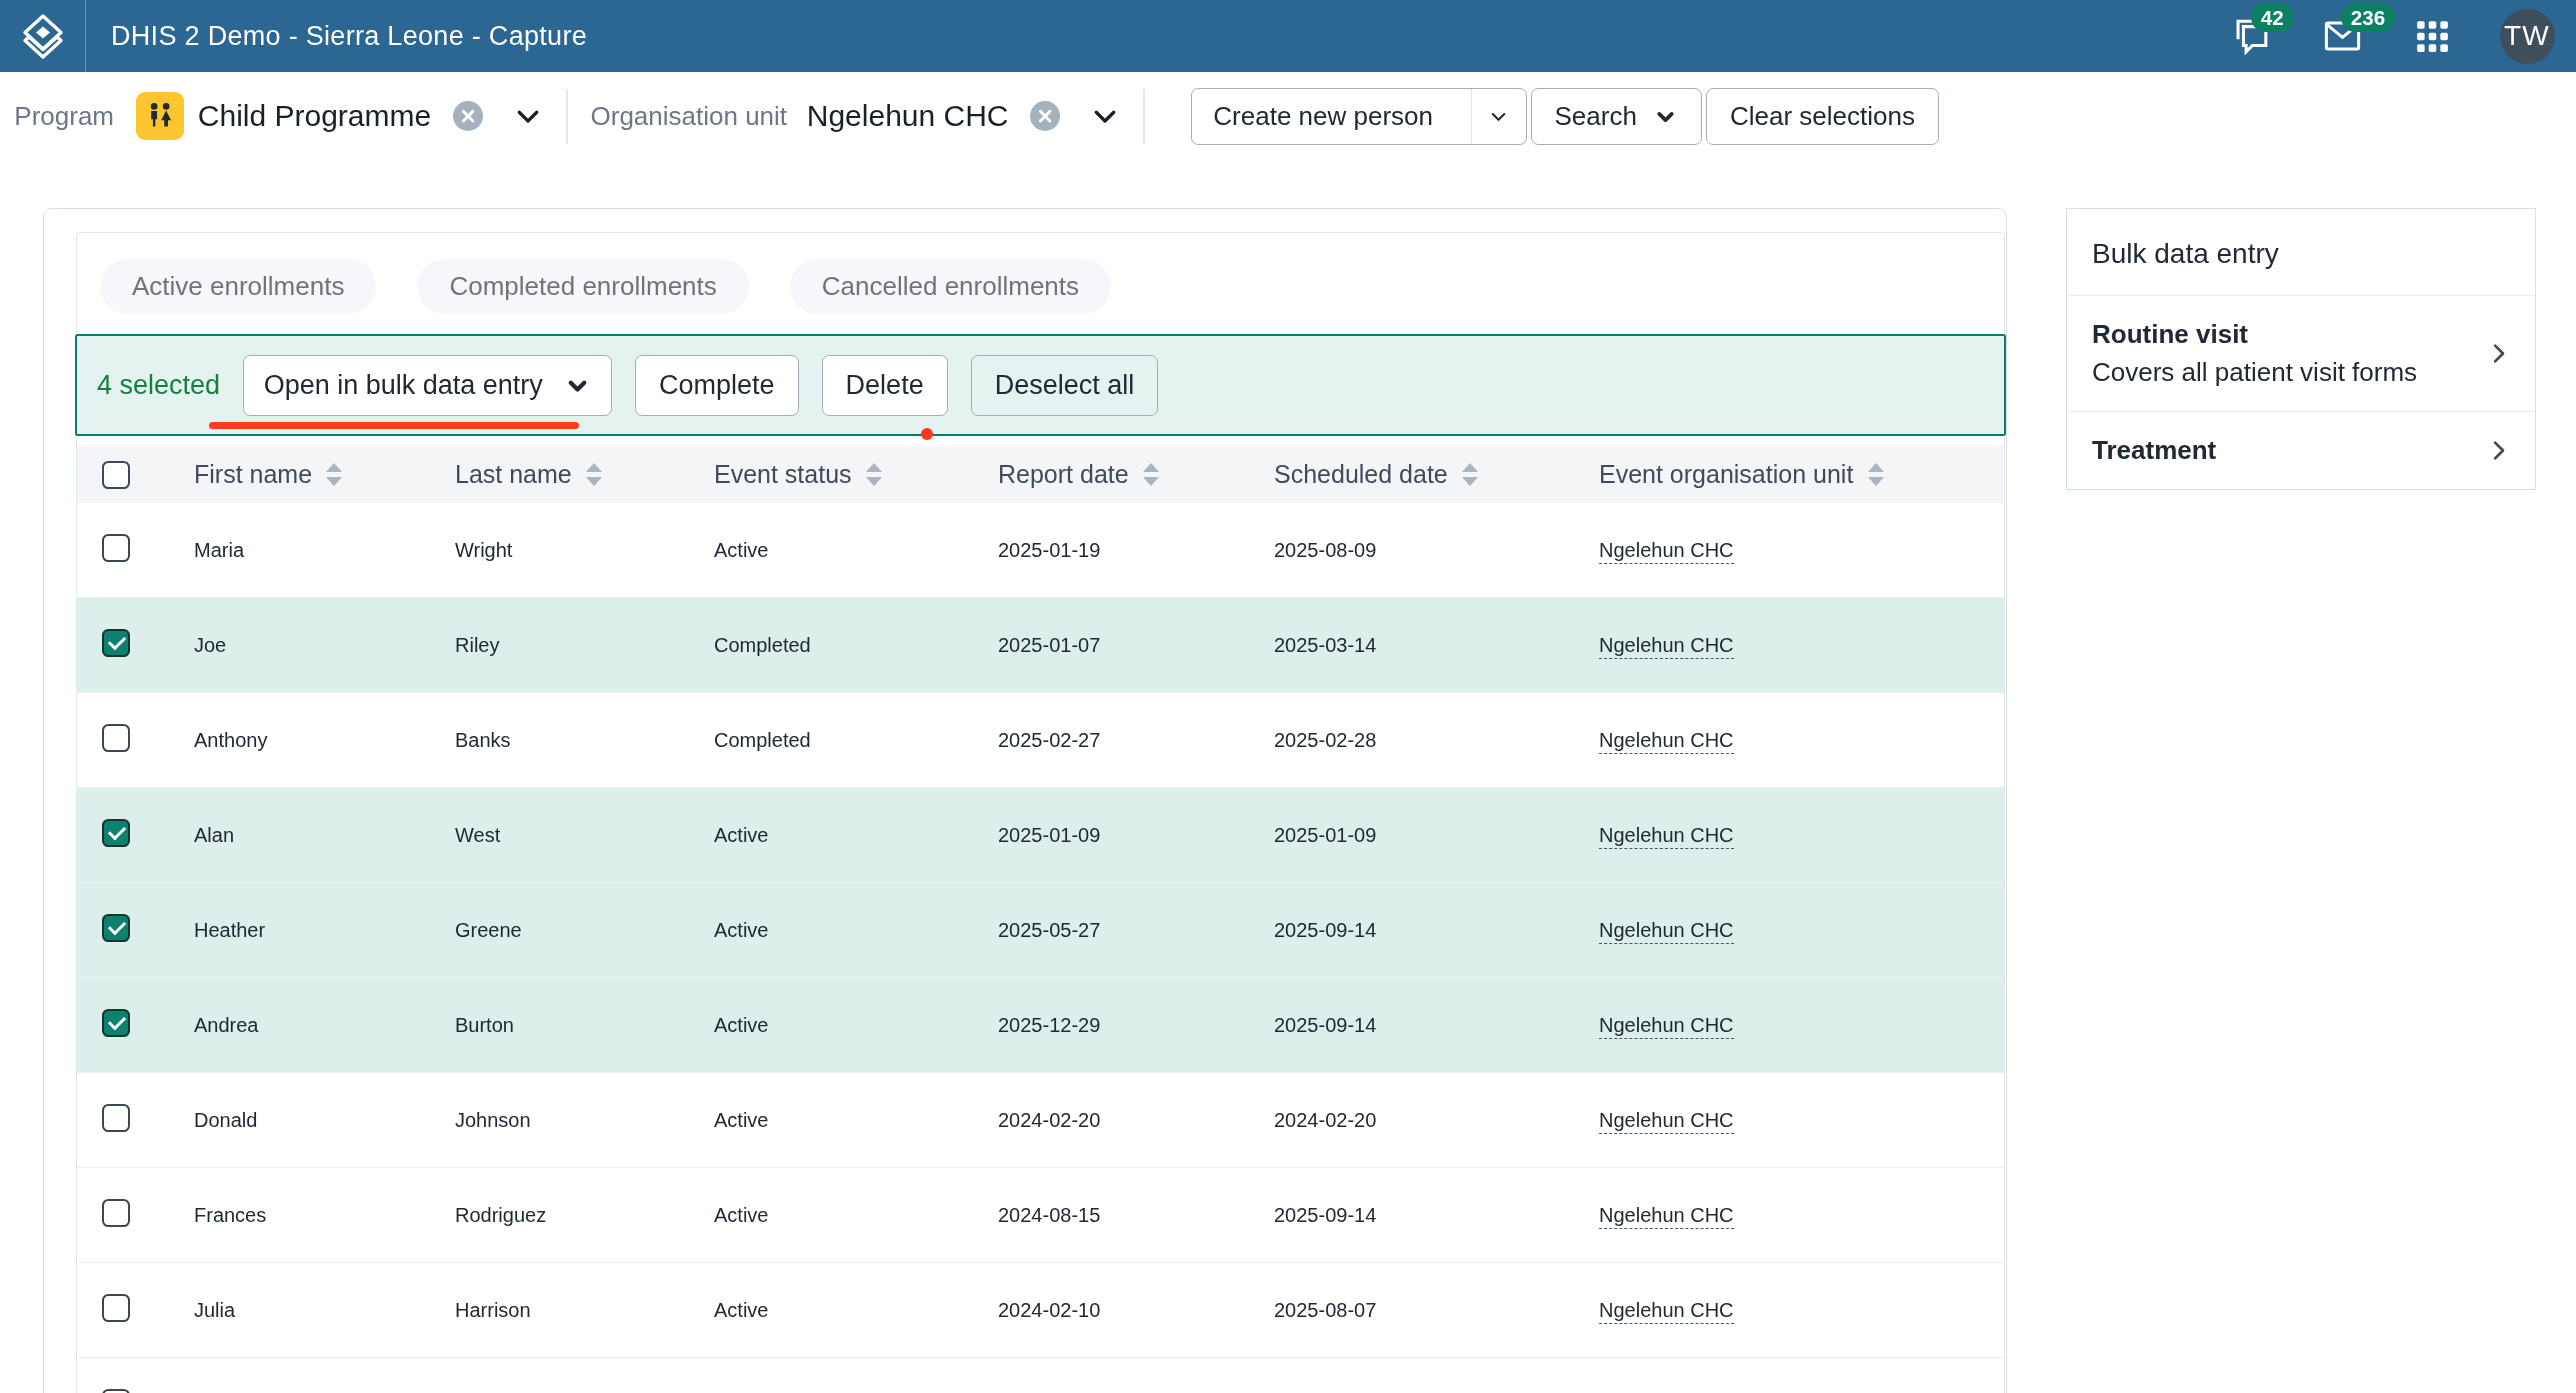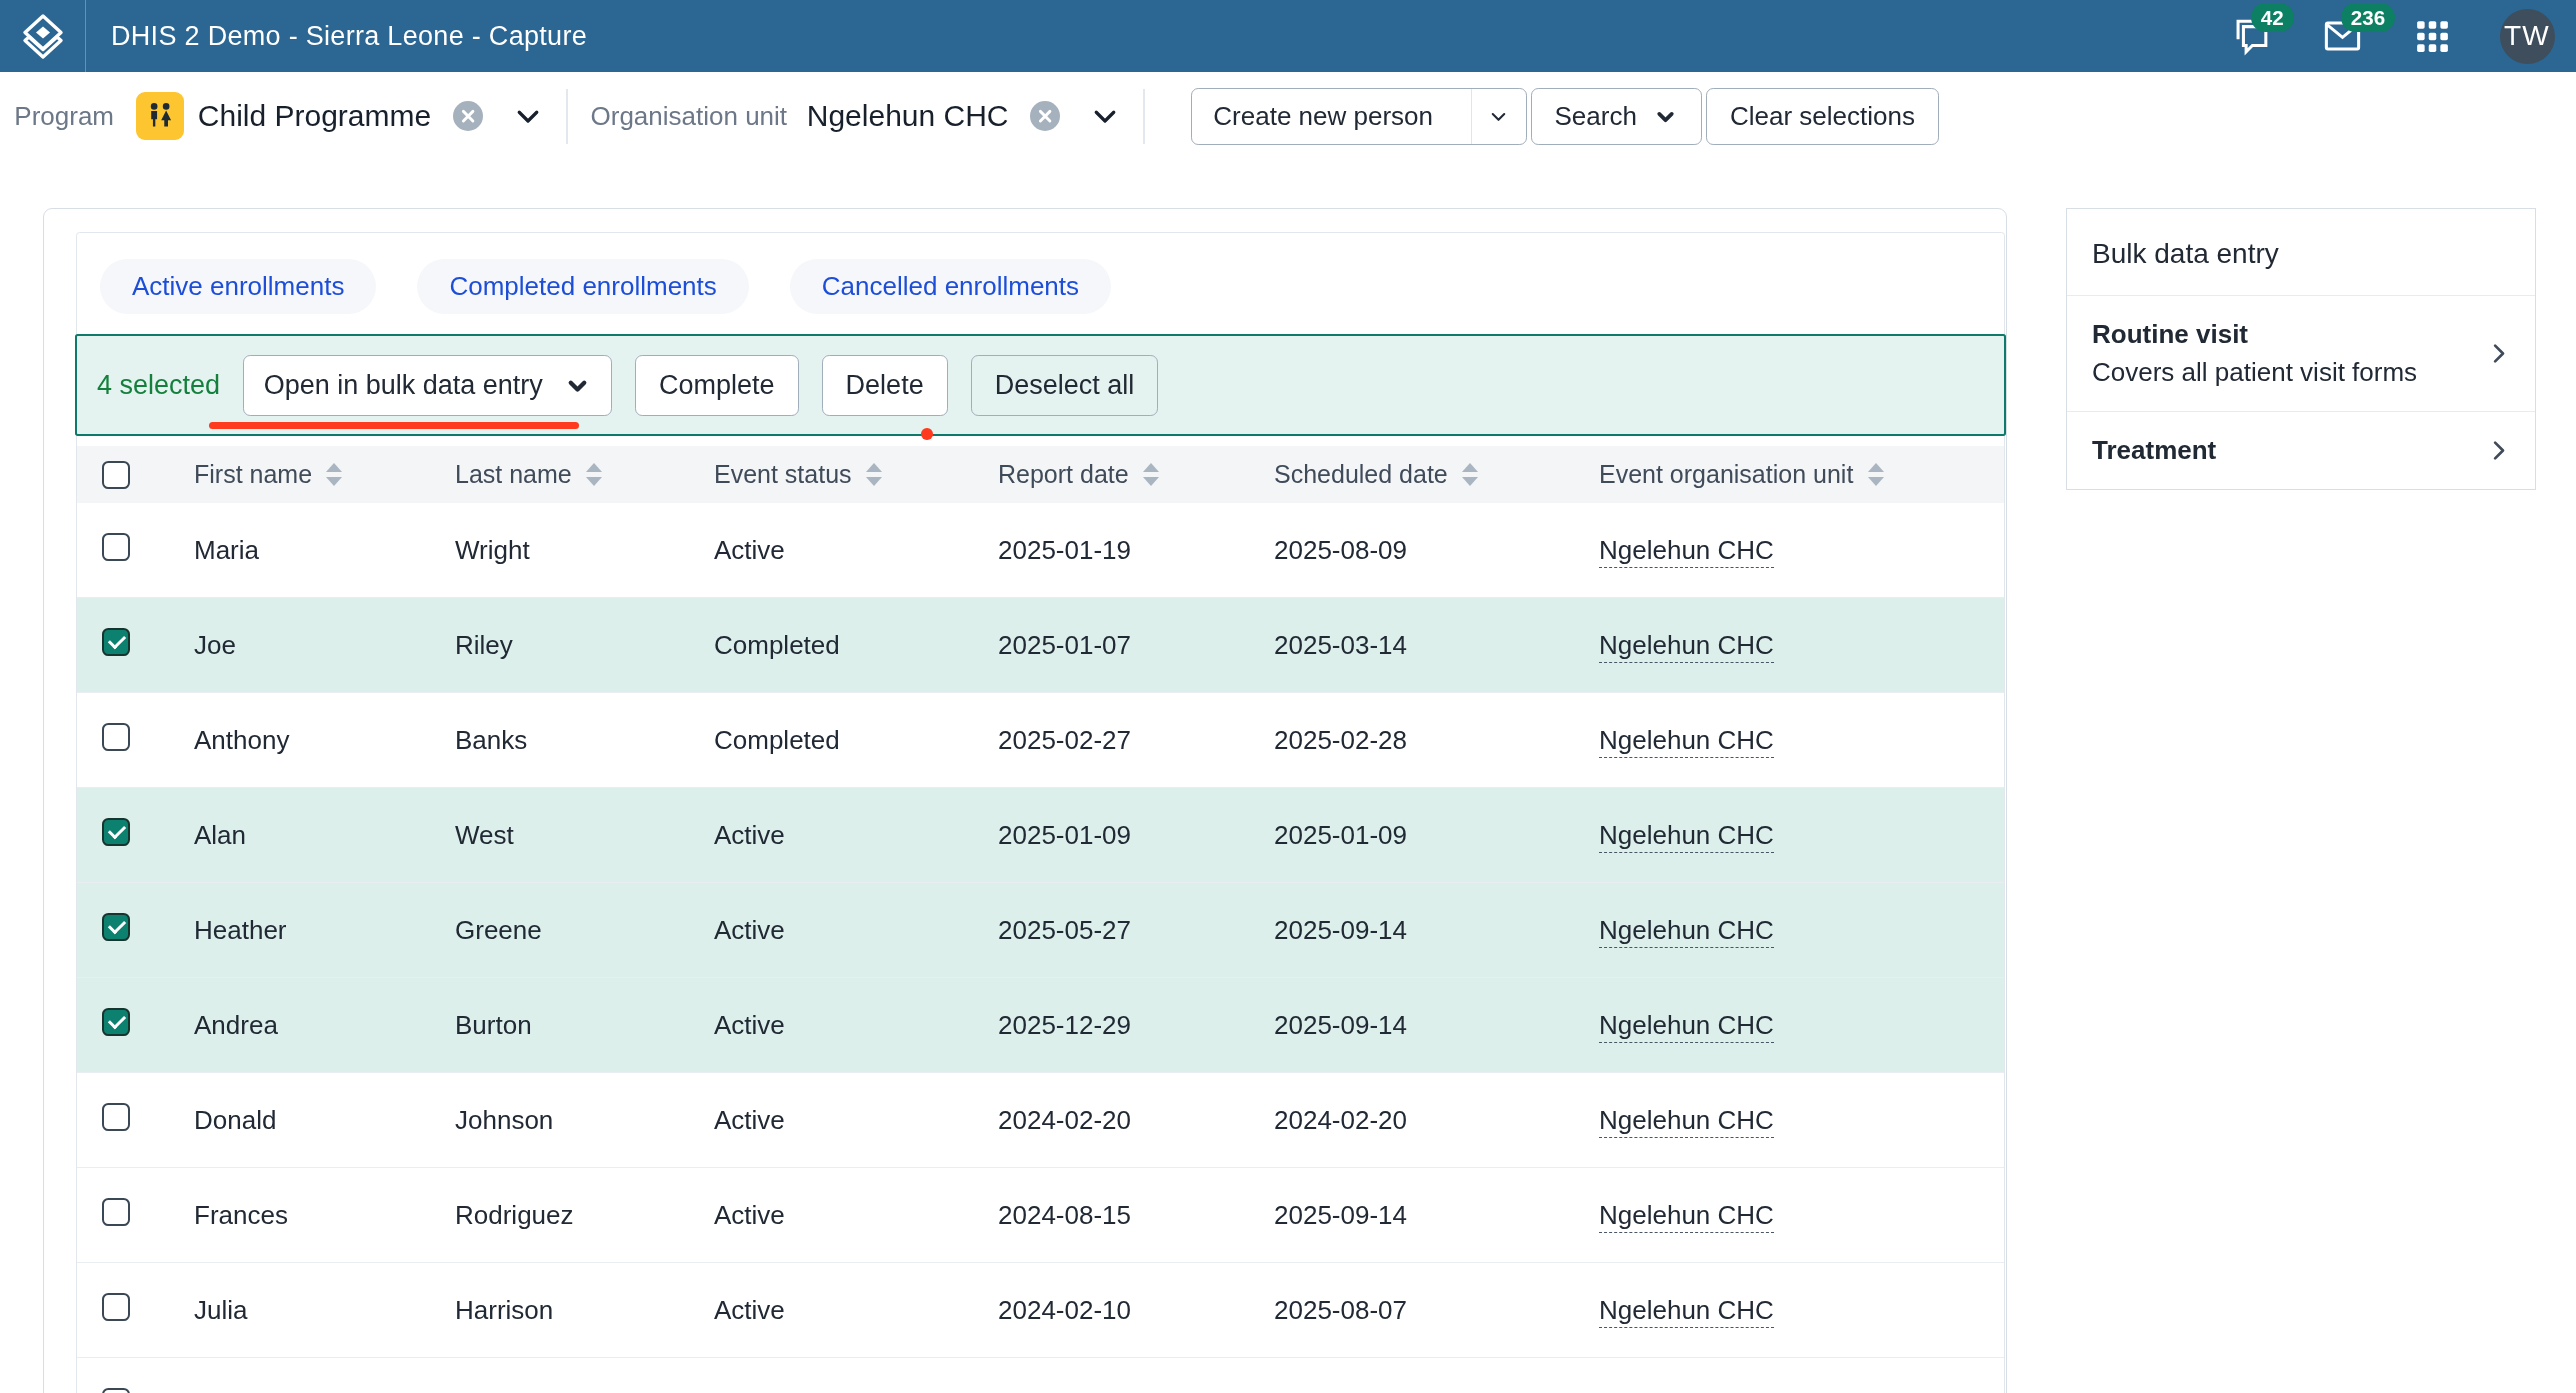--- a/index.html
+++ b/index.html
@@ -43,21 +43,21 @@
   .split .seg-arrow { width:55px; height:100%; display:flex; align-items:center; justify-content:center;
     border-left:1.8px solid #dfe5ea; }
 
   
   .main-card { position:absolute; top:208px; left:43px; width:1964px; height:1342px;
     background:#fff; border:1.8px solid #d7dee5; border-radius:9px; }
   .widget { position:absolute; top:23px; left:32px; width:1929px; height:1306px;
     border:1.8px solid #e1e7ec; border-radius:3.6px; background:#fff; }
 
   .tabs-row { display:flex; gap:41px; padding:26px 0 0 23px; }
-  .tab-pill { height:55px; border-radius:28px; background:#f5f7fa; color:#1d4ed8;
+  .tab-pill { height:55px; border-radius:28px; background:#f5f7fa; color:#737373;
     font-size:26px; display:inline-flex; align-items:center; padding:0 32px; cursor:pointer; }
 
   .bulk-bar { position:absolute; top:101px; left:-1.8px; right:-1.8px; height:102px;
     background:#e4f3ef; border:2.7px solid #0f7a6b; border-radius:2.7px;
     display:flex; align-items:center; padding-left:19.7px; gap:23px; }
   .sel-count { font-size:27px; color:#15803d; }
   .bulk-select { height:61px; background:#fff; border:1.8px solid #a0adba; border-radius:7.2px;
     display:inline-flex; align-items:center; gap:21.5px; padding:0 19.7px; font-size:27px;
     font-weight:500; cursor:pointer; }
   .bulk-btn { height:61px; font-size:27px; }
@@ -70,21 +70,21 @@
   .table { position:absolute; top:213px; left:0; right:0; }
   .thead, .trow { display:grid; align-items:center;
     grid-template-columns:92px 261px 259px 284px 276px 325px 1fr; padding-left:25px; }
   .thead { height:57px; background:#f3f5f7; color:#404b5a; font-size:25px; }
   .th { display:flex; align-items:center; }
   .sort { display:inline-flex; flex-direction:column; gap:4.5px; margin-left:14.3px; }
   .sort::before { content:''; border-left:8px solid transparent; border-right:8px solid transparent;
     border-bottom:9.8px solid #a9b5c0; }
   .sort::after { content:''; border-left:8px solid transparent; border-right:8px solid transparent;
     border-top:9.8px solid #a9b5c0; }
-  .trow { height:95px; border-bottom:1.8px solid #eaeef2; font-size:26px; background:#fff; }
+  .trow { height:95px; border-bottom:1.8px solid #eaeef2; font-size:20px; background:#fff; }
   .trow.sel { background:#dcefeb; }
   .cb { width:28px; height:28px; border:2.7px solid #3a4855; border-radius:6.3px; background:#fff;
     display:inline-block; position:relative; margin-left:0; cursor:pointer; }
   .cb.checked { background:#0d8170; border-color:#17352f; }
   .cb.checked::after { content:''; position:absolute; left:4.5px; top:5.4px; width:13.4px; height:7.2px;
     border-left:3.6px solid #fff; border-bottom:3.6px solid #fff; transform:rotate(-45deg); }
   .orglink { color:#212934; text-decoration:none; border-bottom:1.8px dashed #4a5663;
     padding-bottom:2.7px; cursor:pointer; }
   .trow.partial { border-bottom:none; }
 

